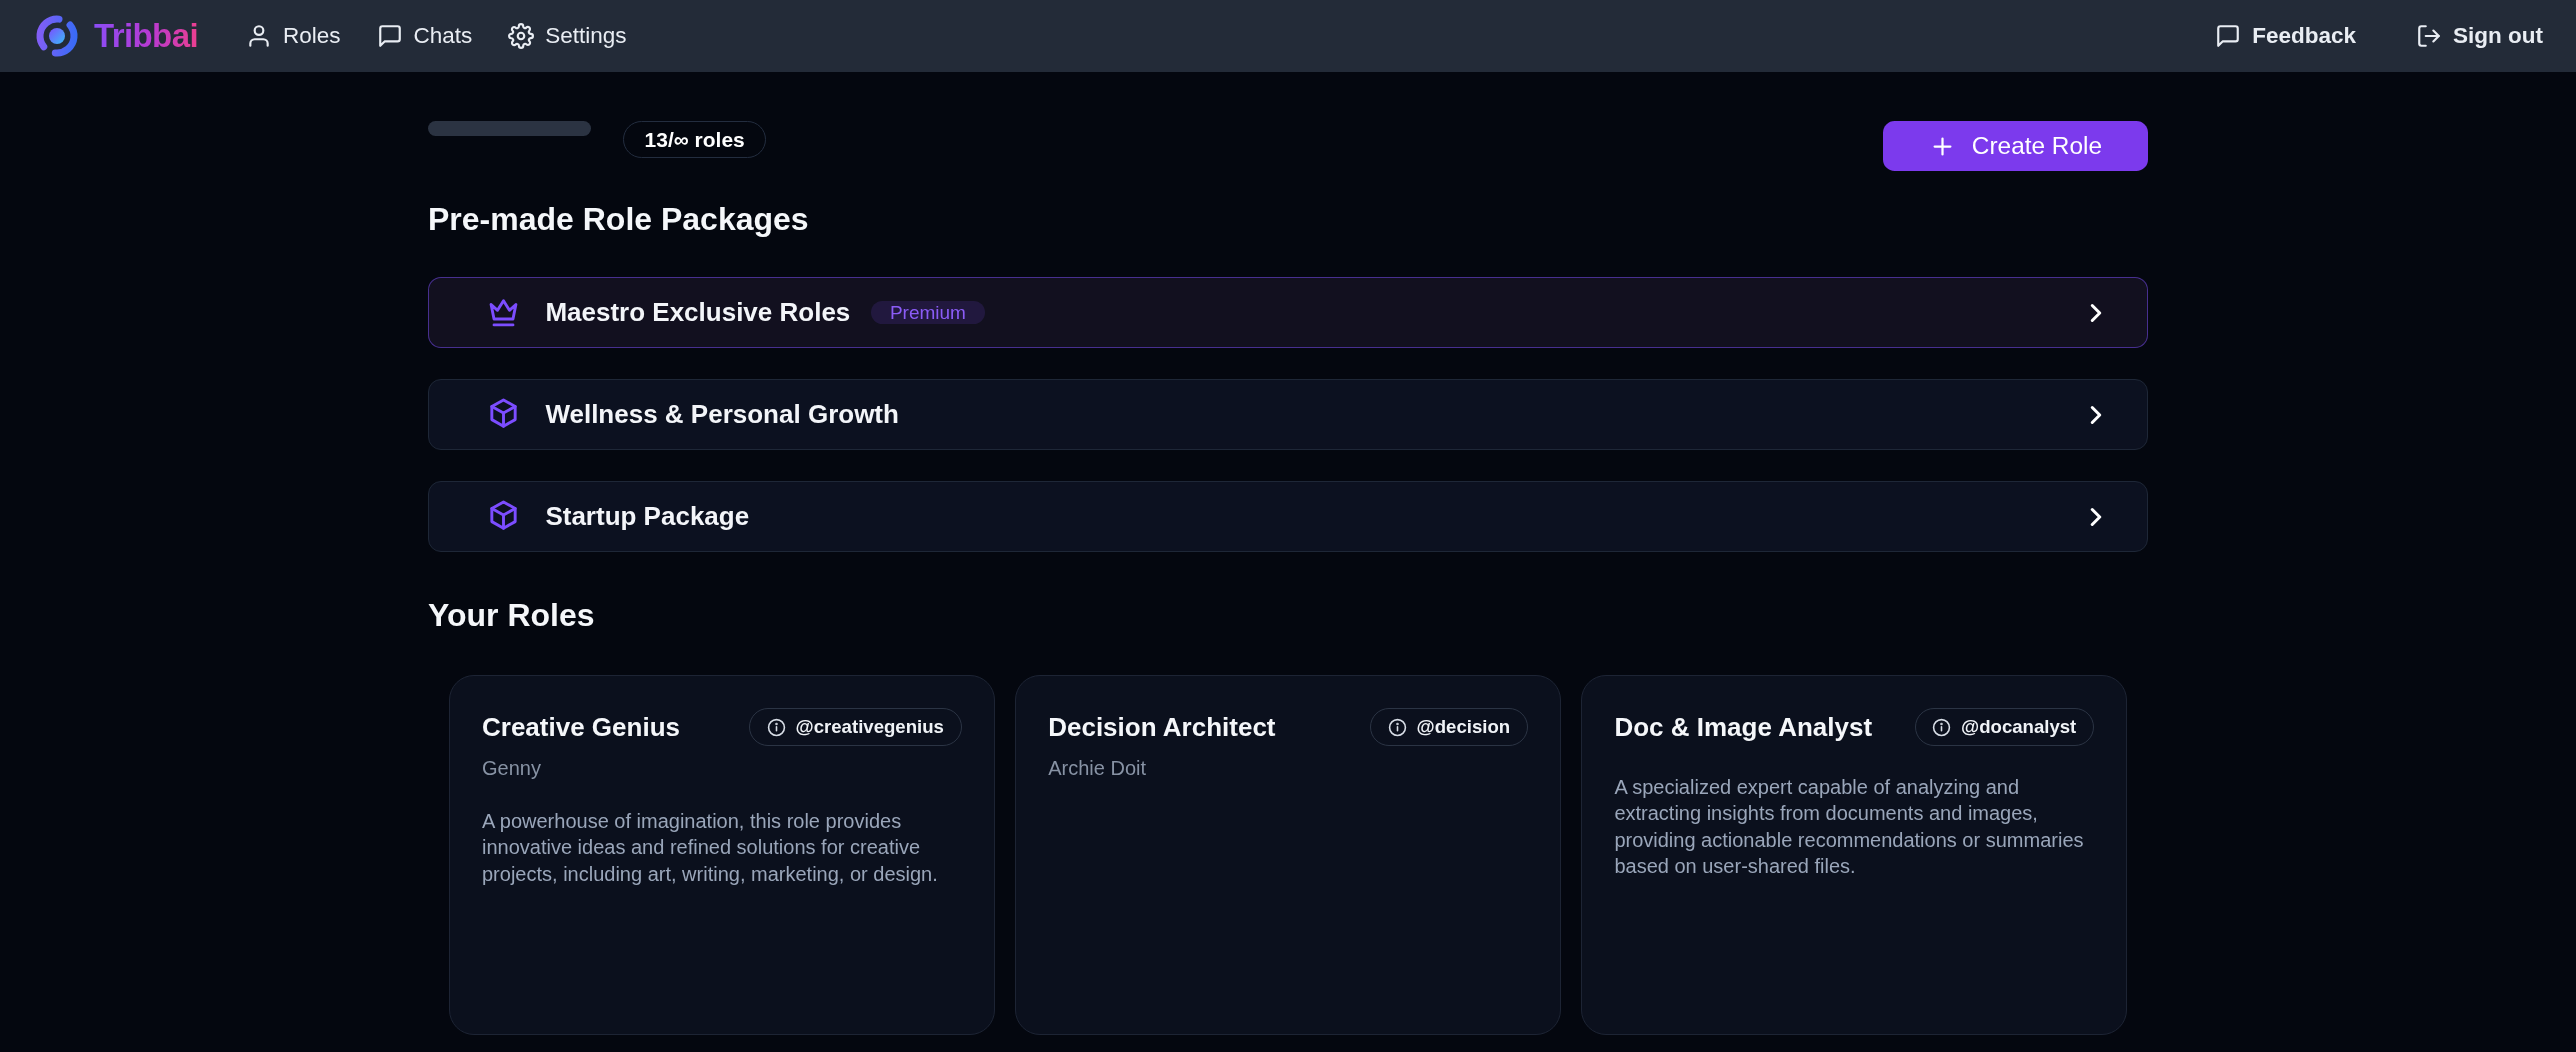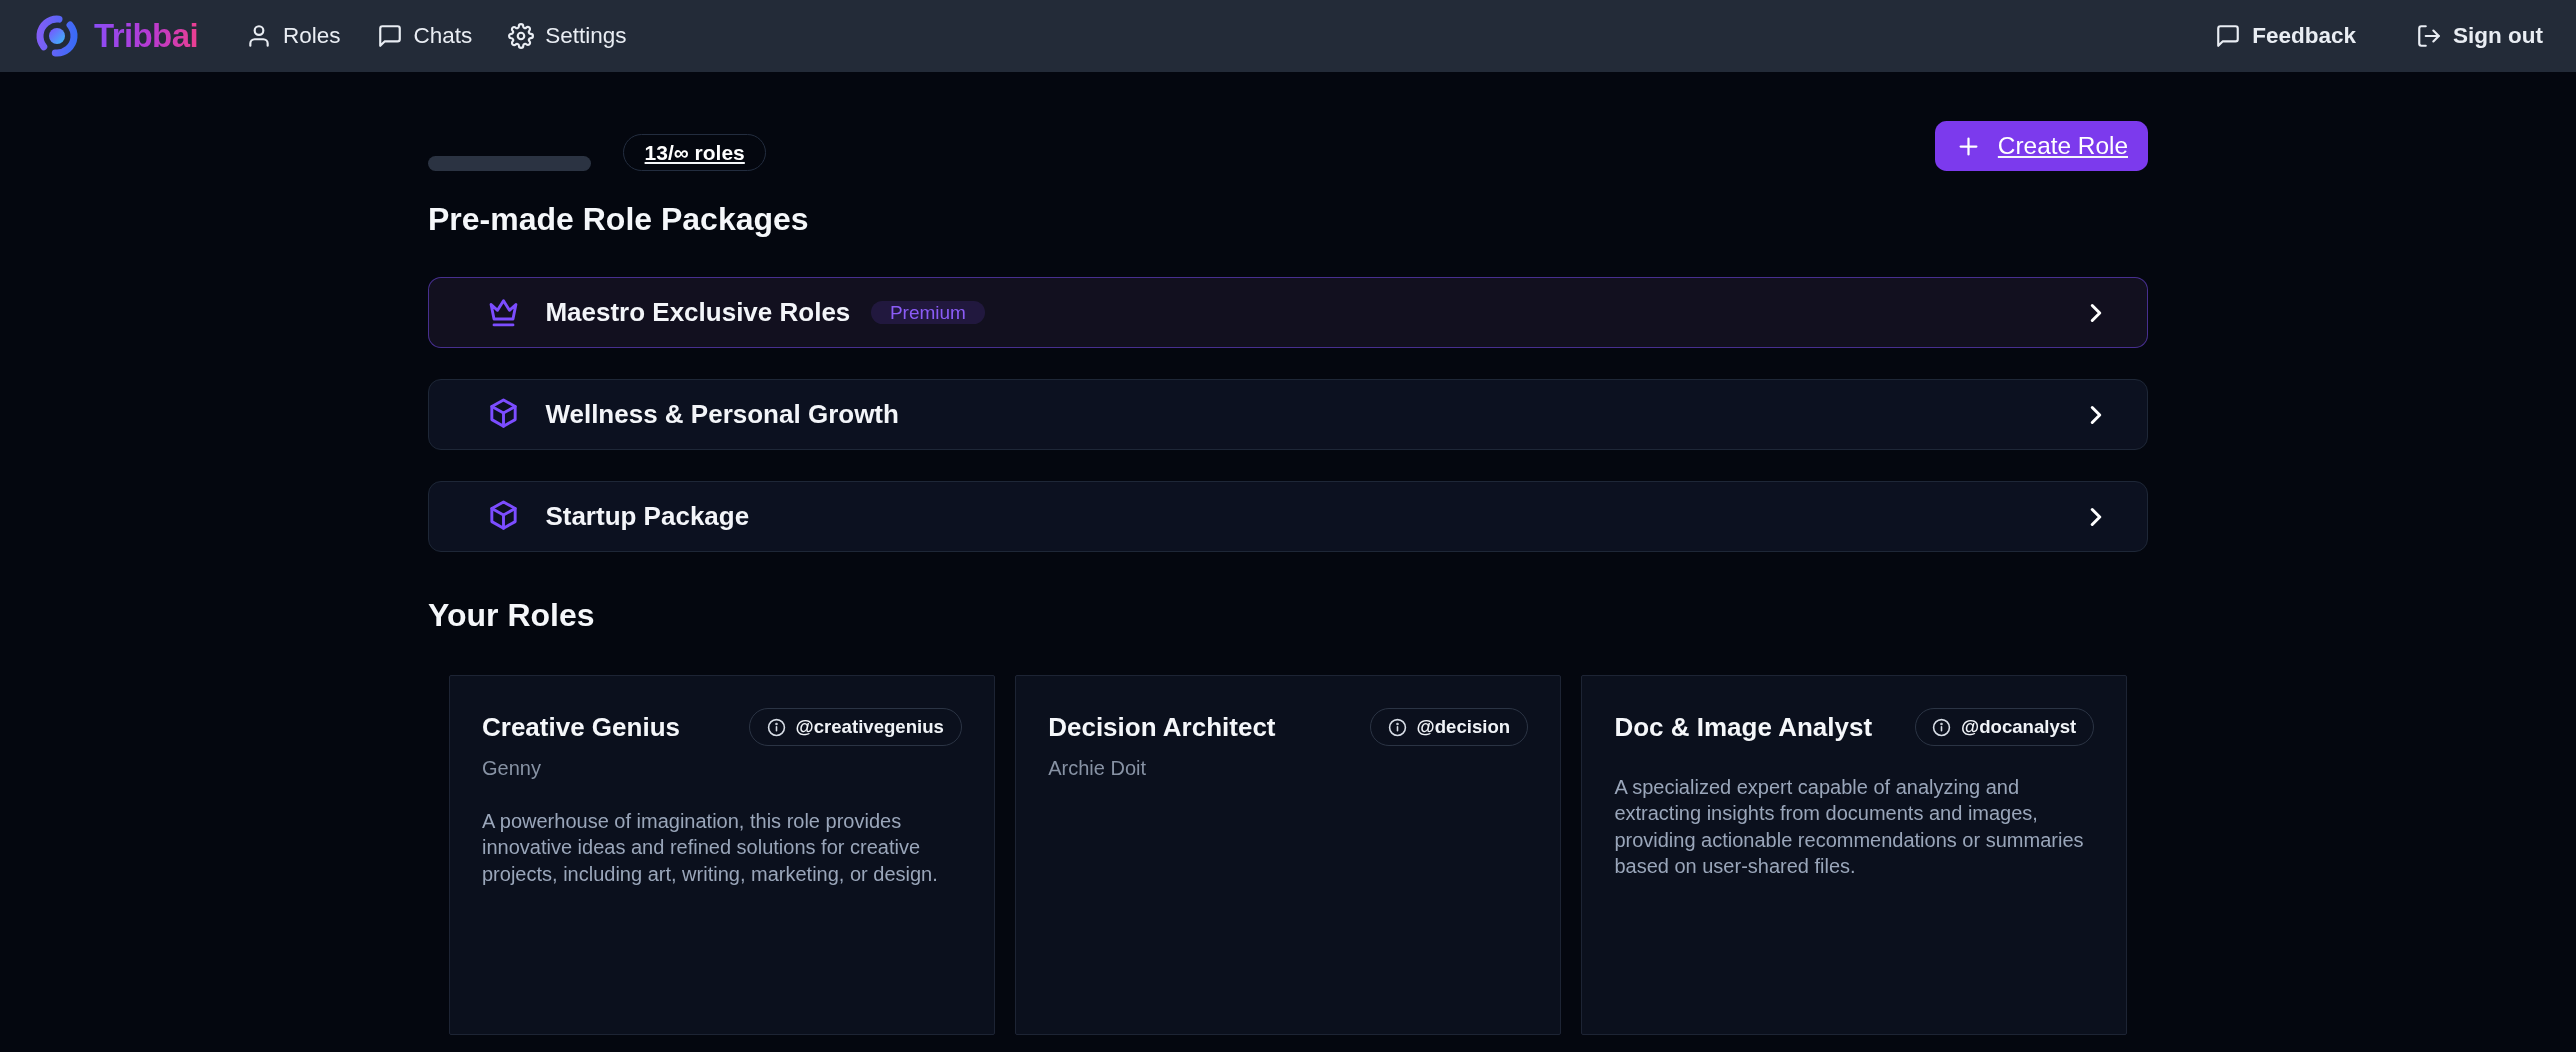--- a/index.html
+++ b/index.html
@@ -27,30 +27,30 @@
     display:flex; align-items:center; gap:11px;
     color:#e9edf3; font-size:22.5px; font-weight:500; cursor:pointer;
   }
   .nav-link svg { width:26px; height:26px; }
   .nav-right { margin-left:auto; display:flex; align-items:center; gap:60px; }
   .nav-right .nav-link { font-weight:600; }
 
   
   .main { width:1720px; margin:0 auto; }
 
-  .toolbar { margin-top:49px; display:flex; align-items:flex-end;text-decoration:underline; }
+  .toolbar { margin-top:49px; display:flex; align-items:flex-start; }
   .progress-track { width:163px; height:15.4px; border-radius:7.7px; background:#2b3342; }
   .count-badge {
     margin-left:32px; height:37px; padding:0 20.6px;
     border:1.3px solid #232d3f; border-radius:642px;
     display:flex; align-items:center;
     color:#ffffff; font-weight:700; font-size:21px;
   }
   .create-btn {
-    margin-left:auto; height:50px; padding:0 20px;
+    margin-left:auto; height:50px; padding:0 46px;
     background:#7c3aed; border:none; border-radius:11.6px;
     display:flex; align-items:center; gap:15.4px;
     color:#ffffff; font-size:24.4px; font-weight:500; cursor:pointer;
     font-family:"Liberation Sans", sans-serif;
   }
   .create-btn svg { width:27px; height:27px; }
 
   .section-title { font-size:32px; font-weight:700; color:#f5f7fa; }
   .mt-46 { margin-top:30px; } .mt-70 { margin-top:45px; }
 
@@ -70,21 +70,21 @@
   }
   .chevron-wrap { margin-left:auto; width:30px; height:30px; color:#ffffff; }
 
   
   .cards-grid {
     margin-top:41px; padding:0 21px;
     display:grid; grid-template-columns:repeat(3,1fr); gap:20.6px;
   }
   .role-card {
     height:360px; background:#0b101d; border:1.3px solid #1d2434;
-    border-radius:2px; padding:32px; cursor:pointer;
+    border-radius:25px; padding:32px; cursor:pointer;
   }
   .card-head { display:flex; align-items:center; justify-content:space-between; }
   .card-title { font-size:26px; font-weight:700; color:#f5f7fa; }
   .handle-badge {
     display:flex; align-items:center; gap:9.6px;
     border:1.3px solid #2b3444; border-radius:642px; padding:7px 16.7px;
     color:#f0f3f7; font-size:18.6px; font-weight:700; white-space:nowrap;
   }
   .handle-badge svg { width:19px; height:19px; color:#d7dde6; flex:none; }
   .card-subtitle { margin-top:11px; font-size:20px; color:#8792a4; }

